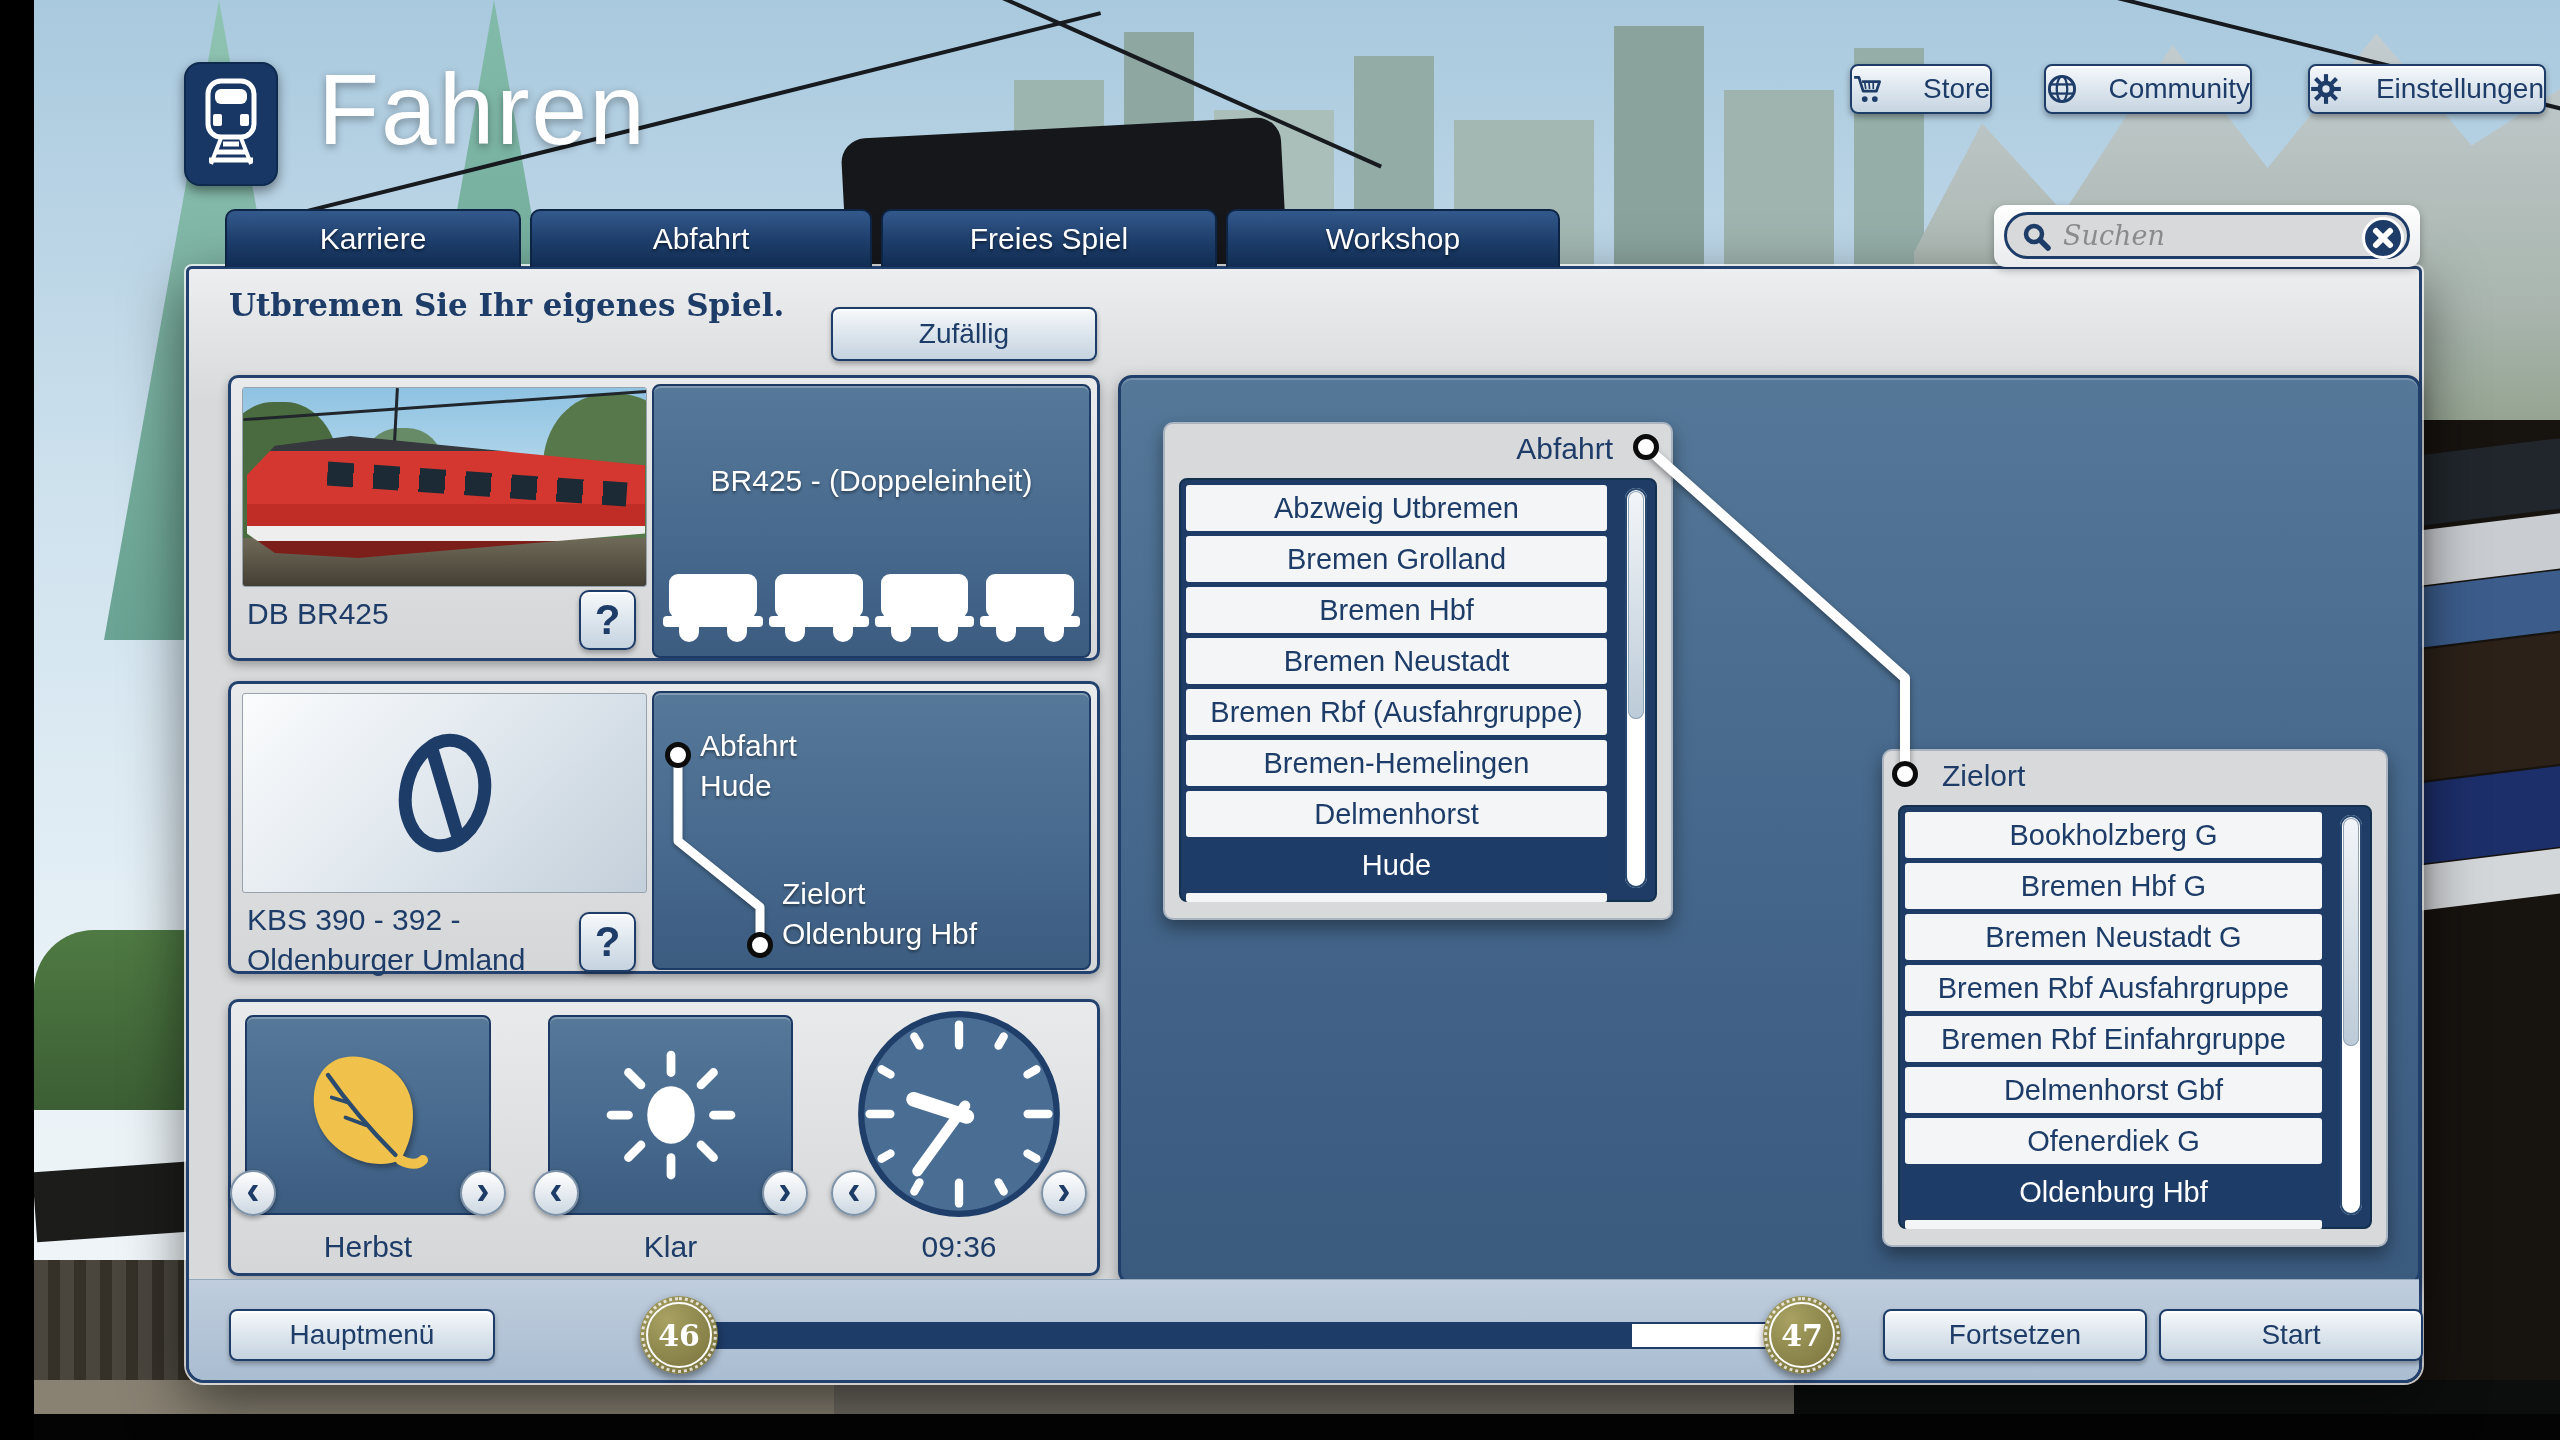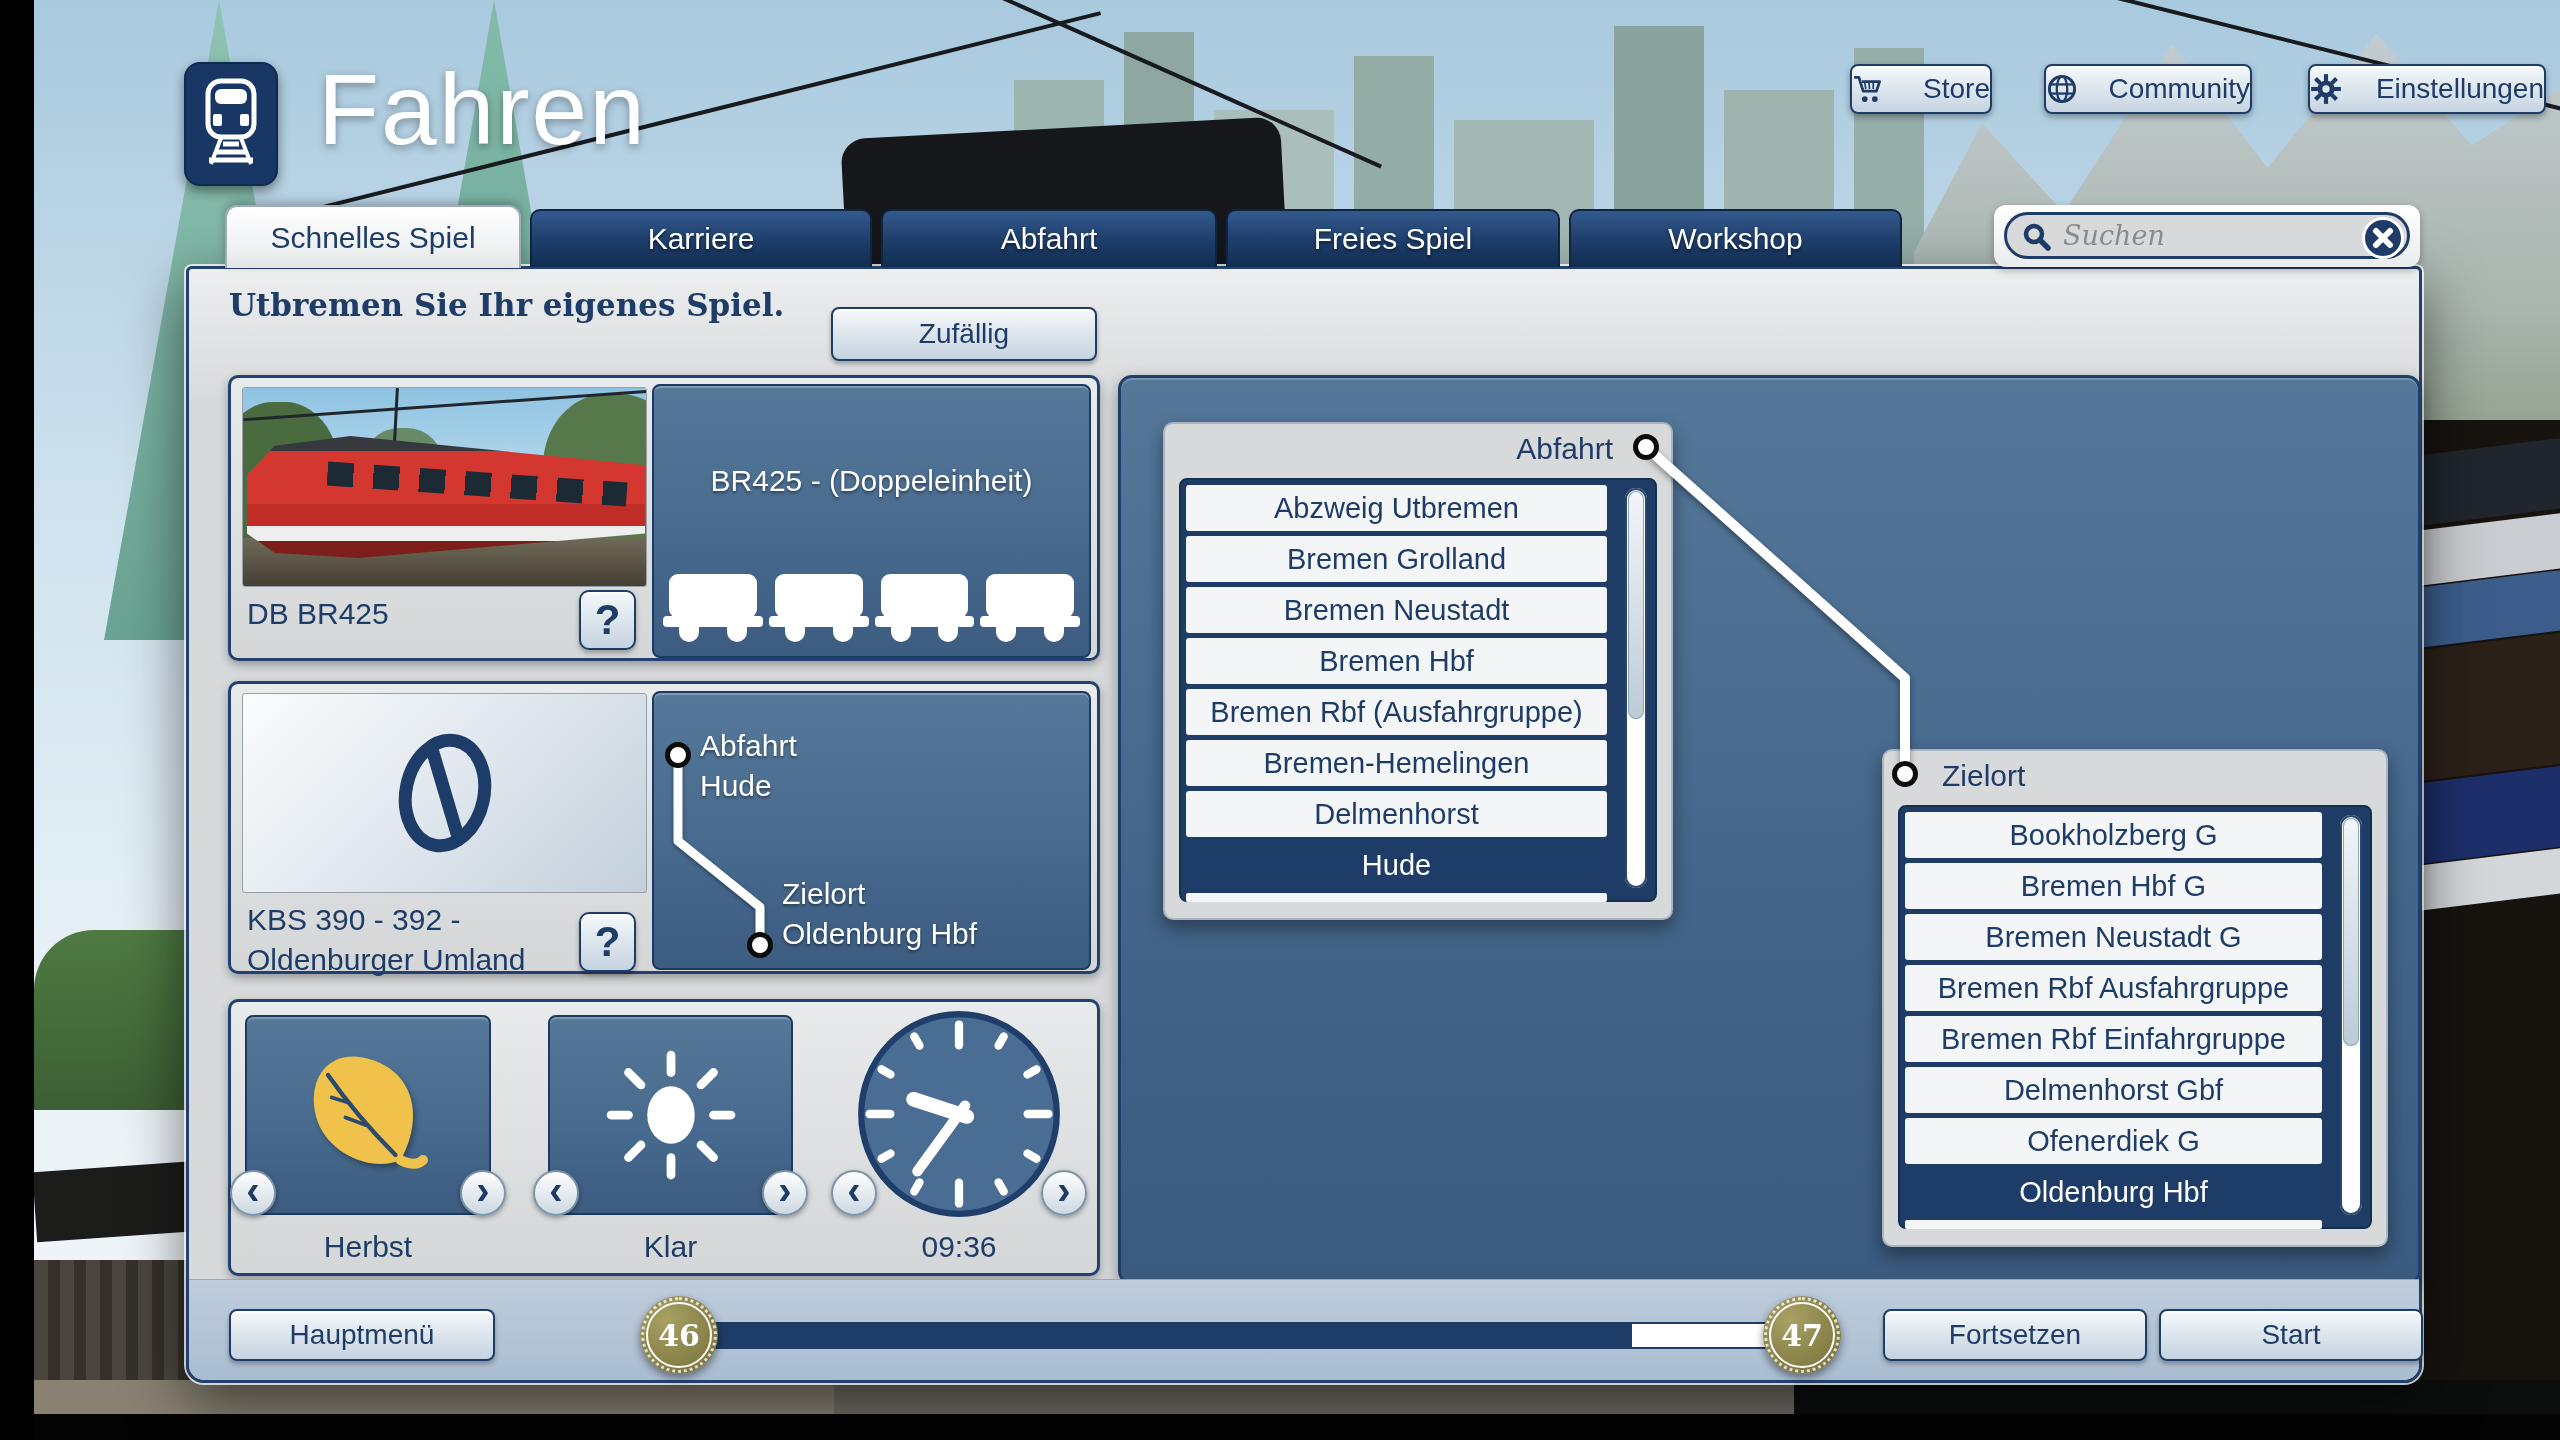--- a/index.html
+++ b/index.html
@@ -263,21 +263,20 @@
         <rect x="12.2" y="1" width="3.6" height="6" transform="rotate(225 14 14)"></rect>
         <rect x="12.2" y="1" width="3.6" height="6" transform="rotate(270 14 14)"></rect>
         <rect x="12.2" y="1" width="3.6" height="6" transform="rotate(315 14 14)"></rect>
       </g>
       <circle cx="14" cy="14" r="3.2" fill="#dfe7ee"></circle>
     </svg>
     <span>Einstellungen</span>
   </div>
 
   <nav class="tab-bar">
-      <div class="tab active">Schnelles Spiel</div>
       <div class="tab">Karriere</div>
       <div class="tab">Abfahrt</div>
       <div class="tab">Freies Spiel</div>
       <div class="tab">Workshop</div>
     </nav>
   <div class="search-tab">
     <div class="search-pill">
       <svg width="30" height="30" viewBox="0 0 30 30" style="margin-right:10px;">
         <circle cx="13" cy="13" r="8" fill="none" stroke="#1e3c68" stroke-width="4.5"></circle>
         <line x1="19" y1="19" x2="27" y2="27" stroke="#1e3c68" stroke-width="5.5" stroke-linecap="round"></line>
@@ -422,22 +421,22 @@
       <div class="env-label" style="left:624px;width:208px;">09:36</div>
     </div>
 
     <div class="right-panel">
       <div class="sel-card" id="dep-card">
         <div class="panel-title" style="right:58px;">Abfahrt</div>
         <div class="listbox">
           <div class="rows" id="dep-rows">
               <div class="row">Abzweig Utbremen</div>
               <div class="row">Bremen Grolland</div>
+              <div class="row">Bremen Hbf</div>
               <div class="row">Bremen Neustadt</div>
-              <div class="row">Bremen Hbf</div>
               <div class="row">Bremen Rbf (Ausfahrgruppe)</div>
               <div class="row">Bremen-Hemelingen</div>
               <div class="row">Delmenhorst</div>
               <div class="row selected">Hude</div>
               <div class="peek"></div>
             </div>
           <div class="scroll">
               <div class="thumb"></div>
             </div>
         </div>

